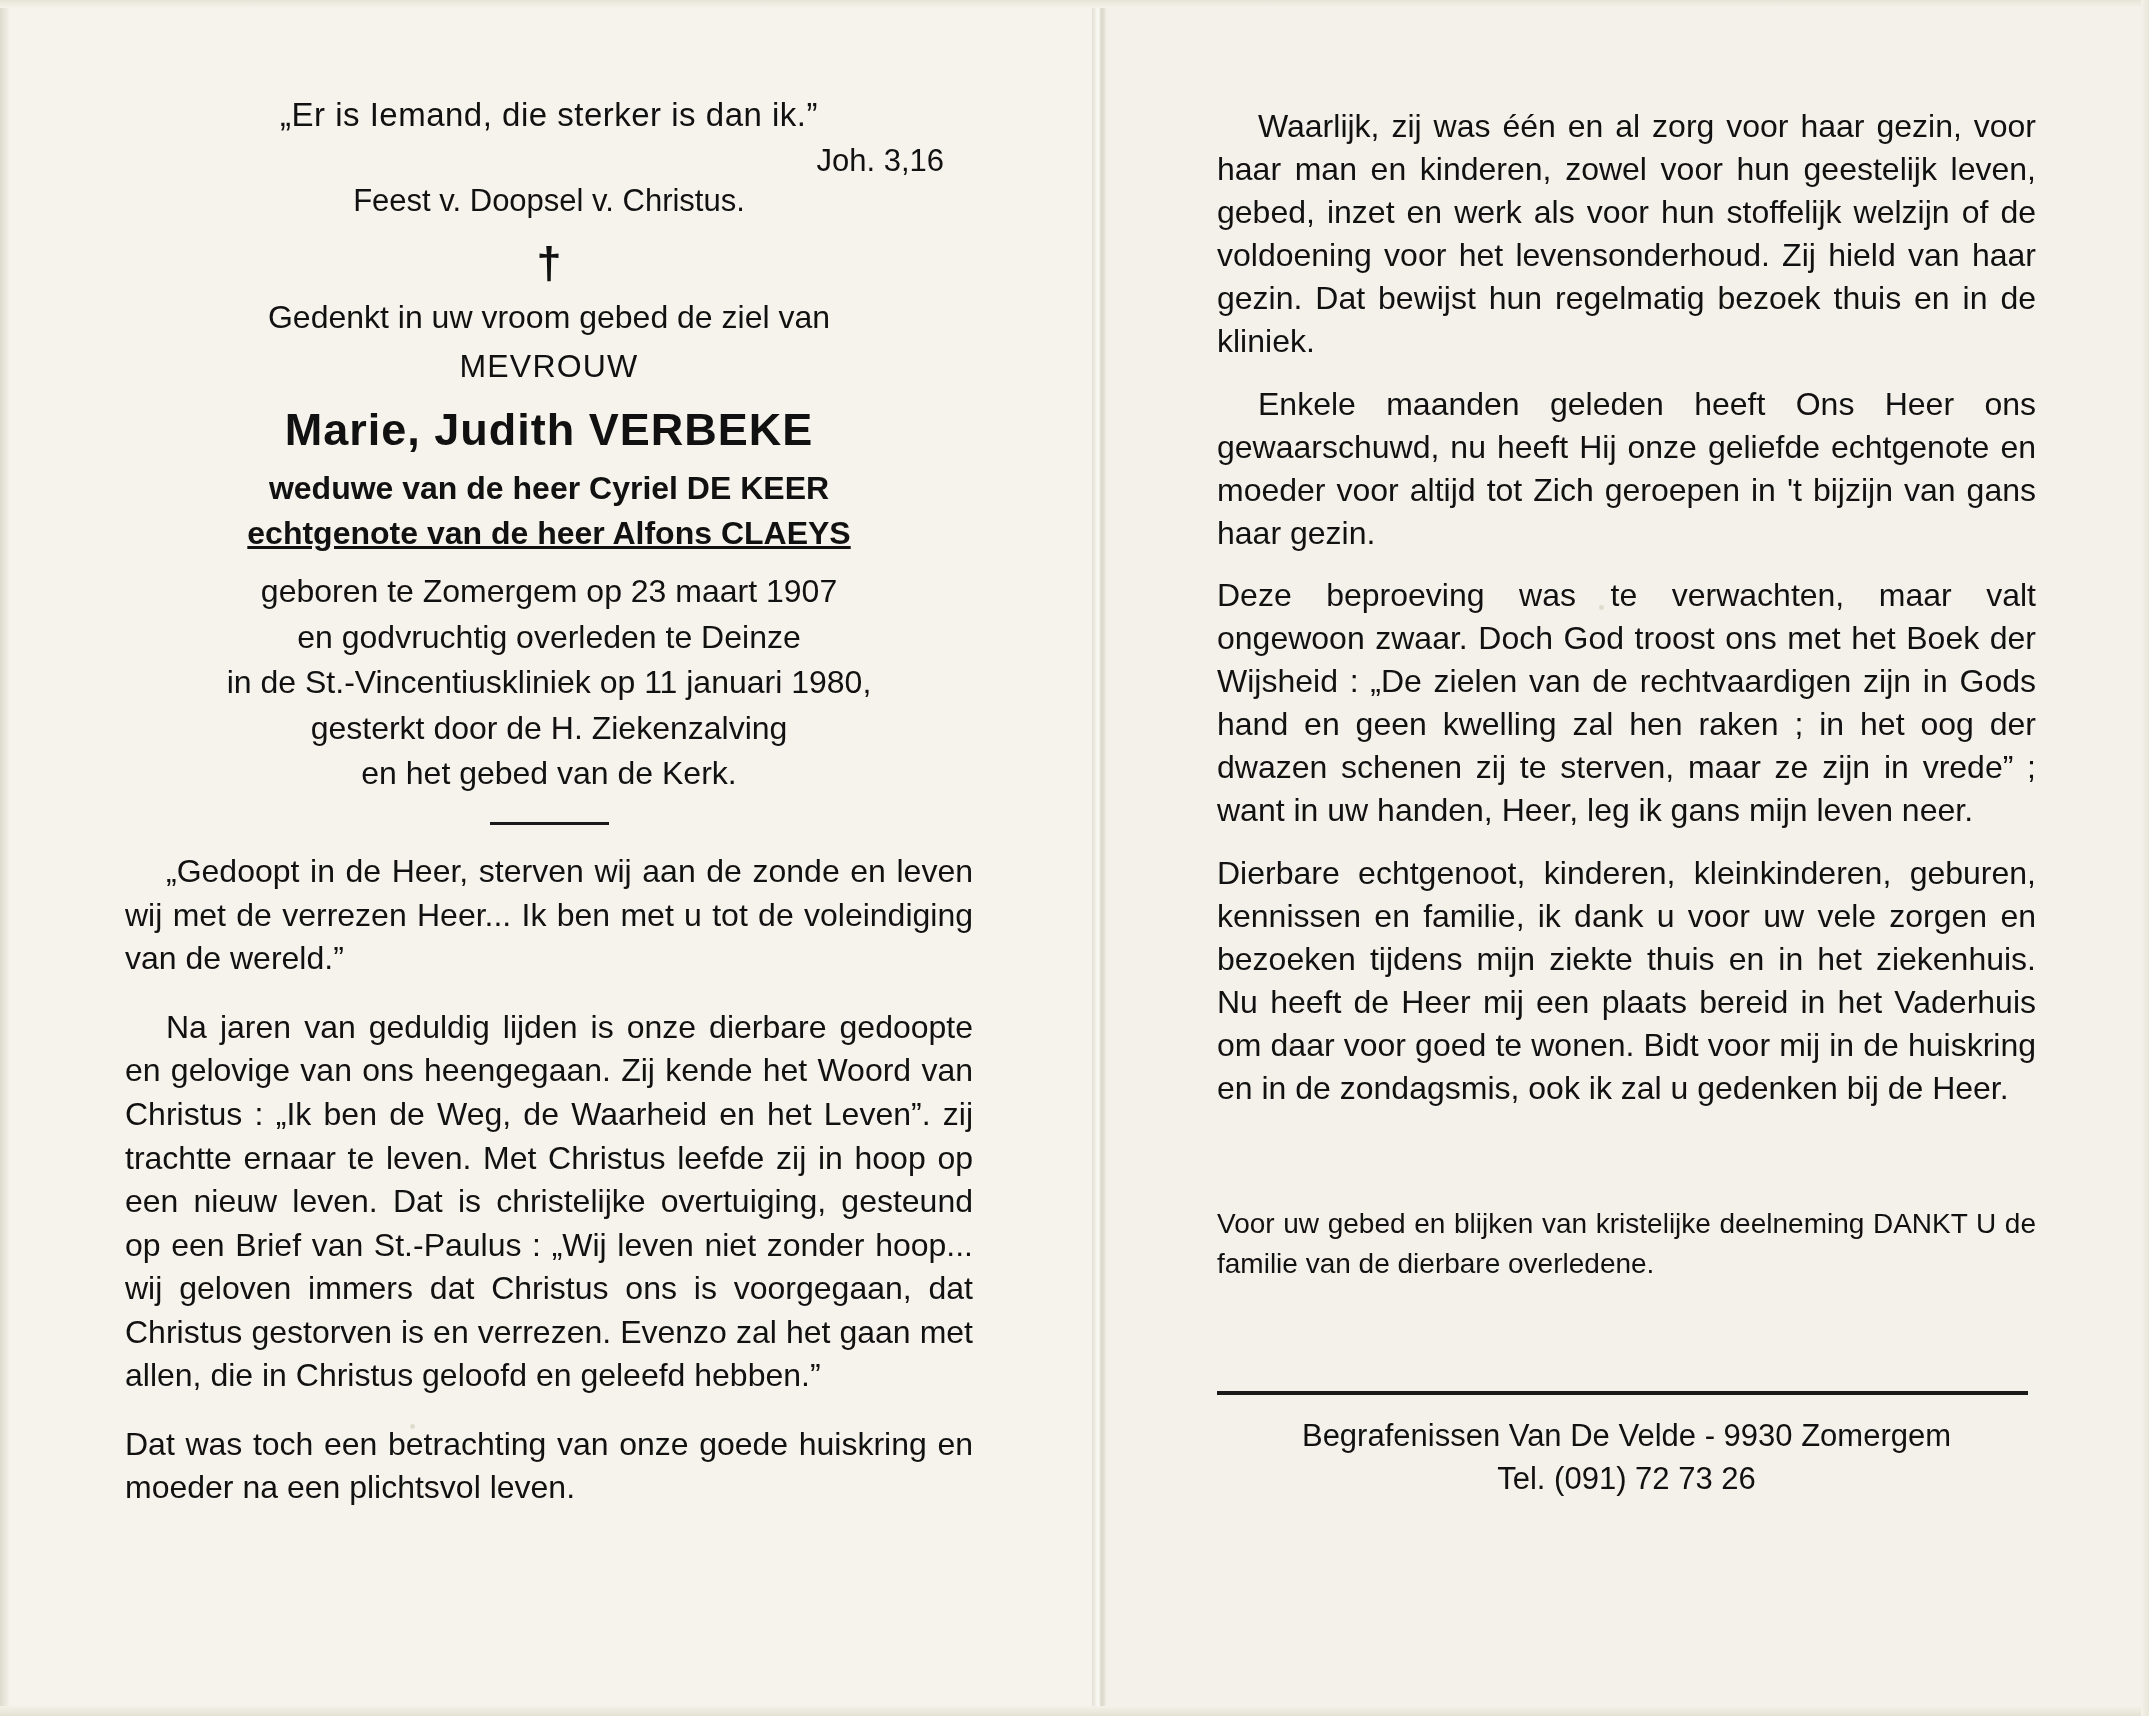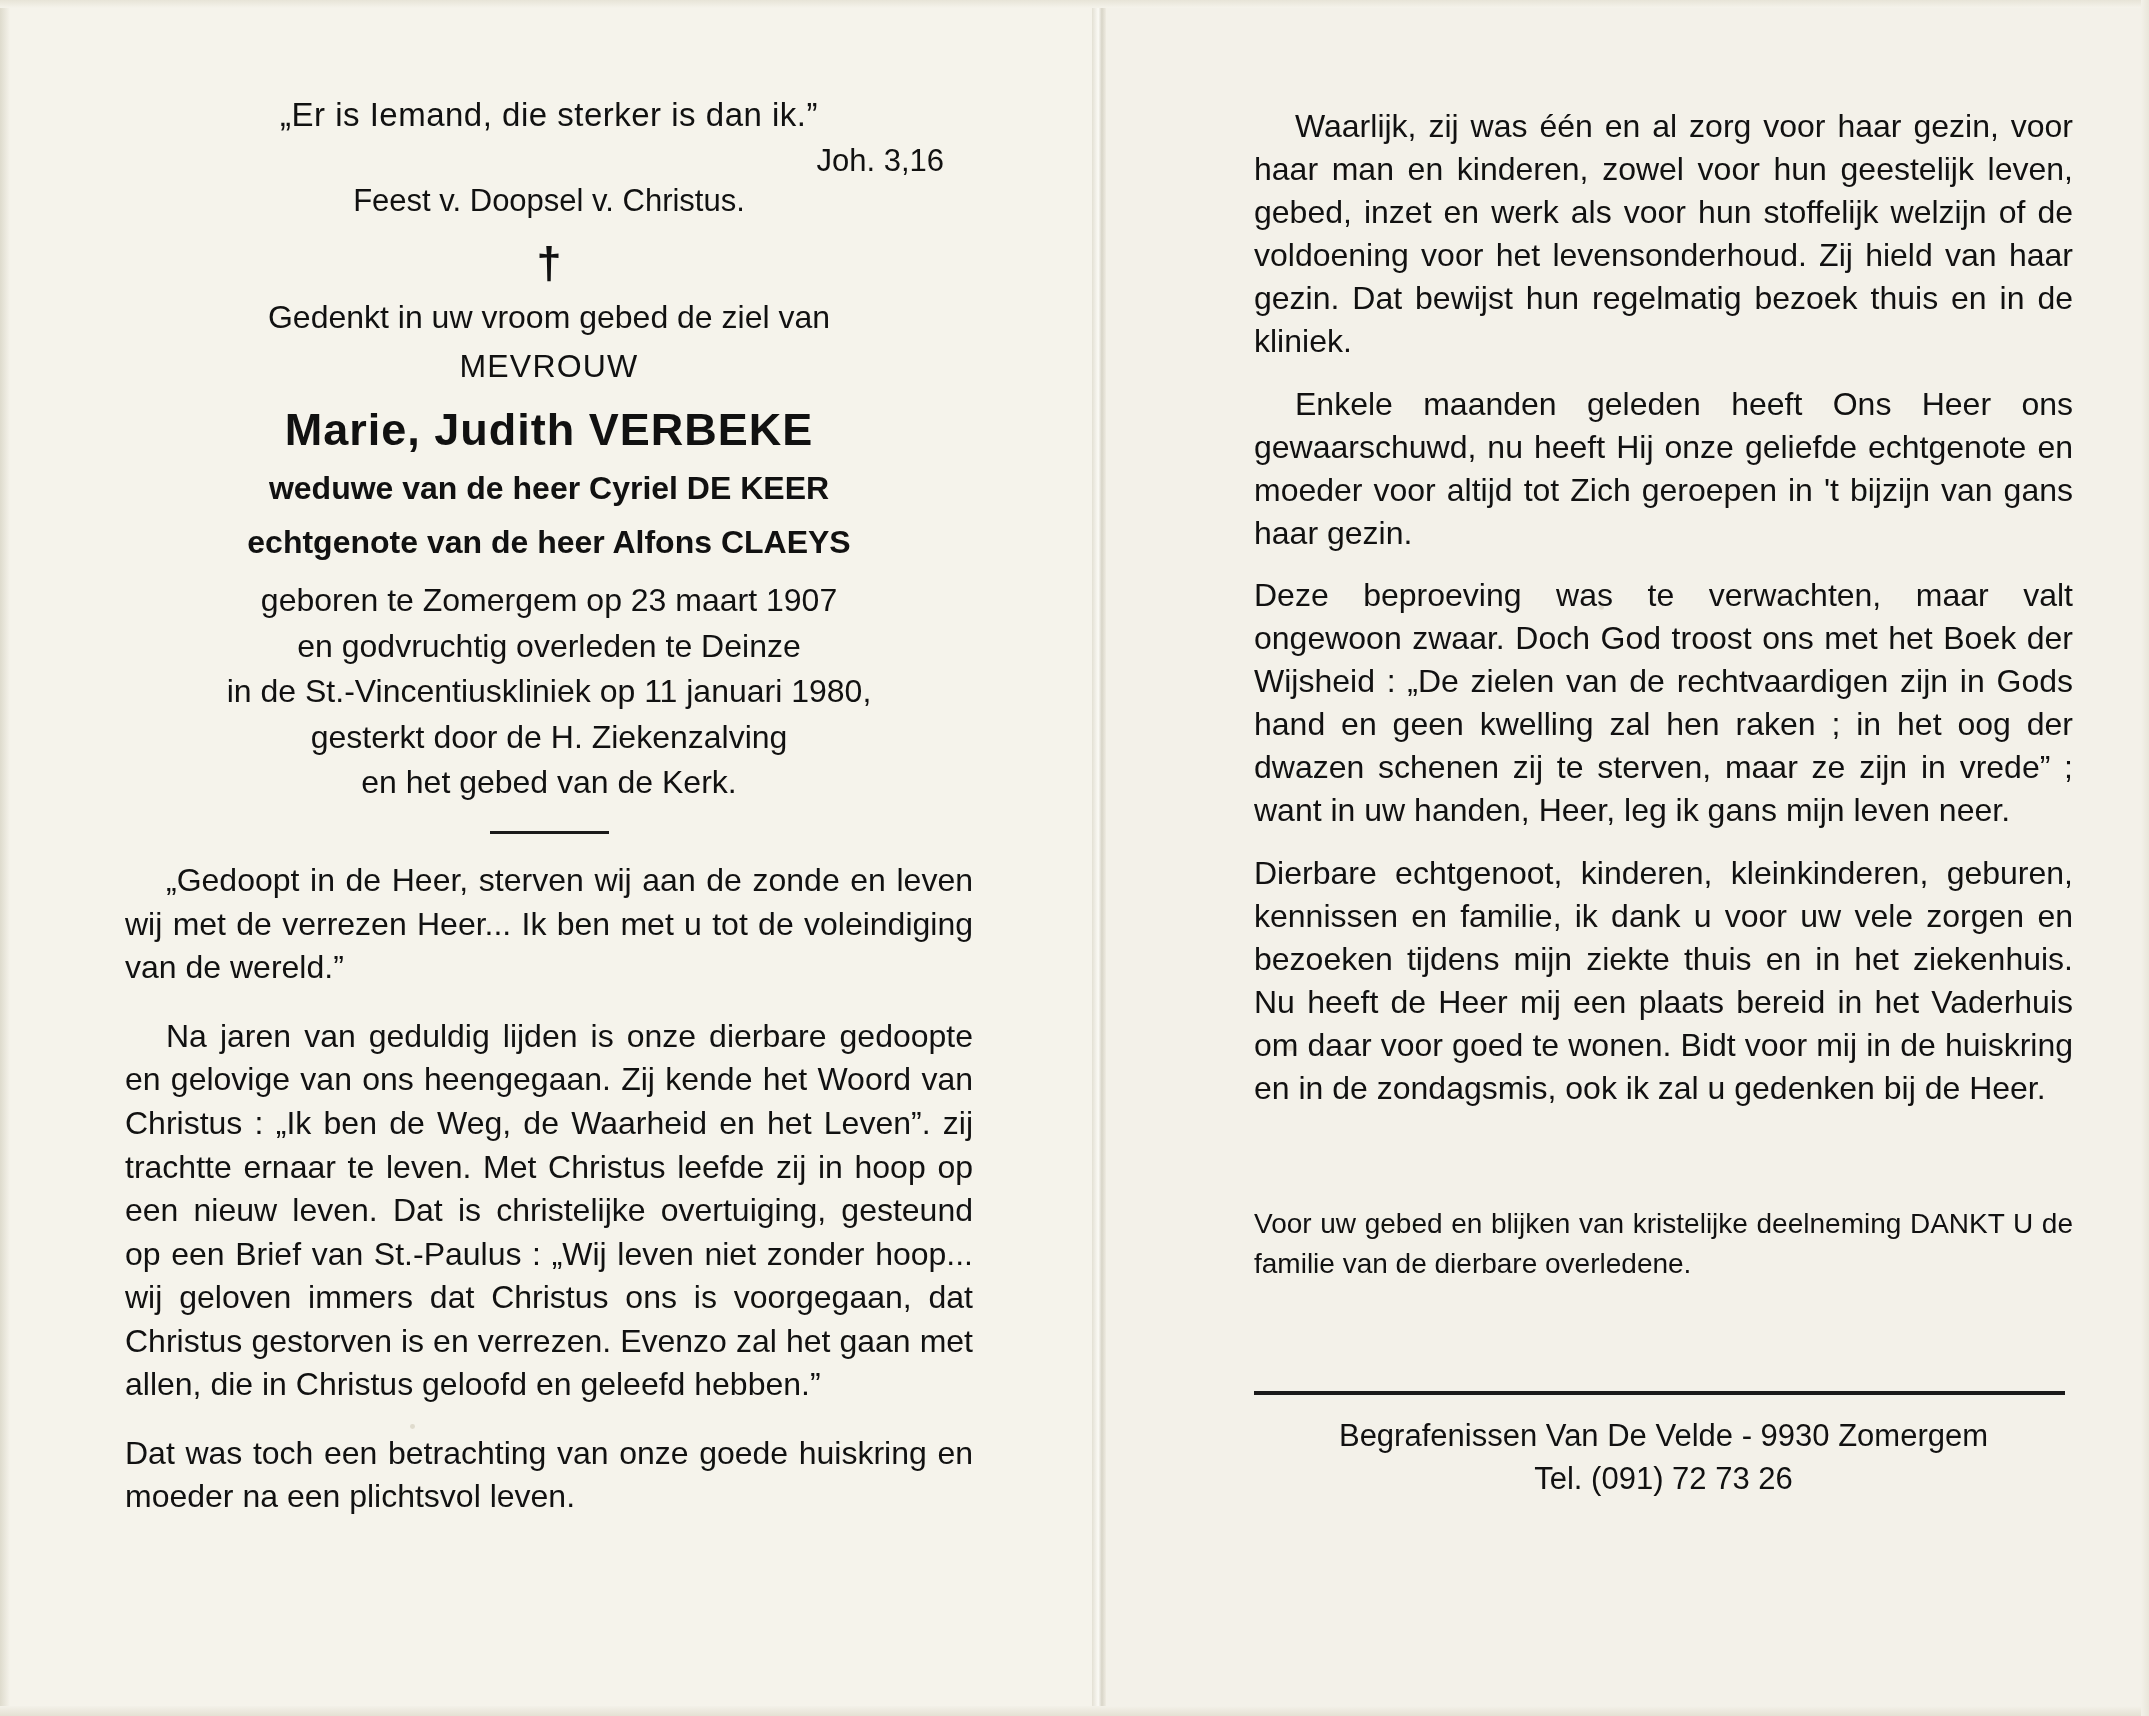--- a/index.html
+++ b/index.html
@@ -61,21 +61,21 @@
   }
 
   .col-left {
     position: absolute;
     left: 125px;
     top: 94px;
     width: 848px;
   }
   .col-right {
     position: absolute;
-    left: 1254px;
+    left: 1217px;
     top: 105px;
     width: 819px;
   }
 
   .center { text-align: center; }
 
   .quote-head {
     font-size: 33px;
     letter-spacing: 0.5px;
     line-height: 1.30;
@@ -110,21 +110,21 @@
     font-size: 45px;
     font-weight: 700;
     letter-spacing: 1px;
     margin: 19.5px 0 0 0;
   }
   .rel1, .rel2 {
     font-size: 32px;
     font-weight: 700;
     margin: 13.7px 0 0 0;
   }
-  .rel2 { margin-top: 17px; }
+  .rel2 { margin-top: 8px; text-decoration: underline; }
   .birth {
     font-size: 32px;
     line-height: 1.42;
     margin: 17.6px 0 0 0;
   }
   .rule {
     width: 119px;
     height: 3.9px;
     background: #1a1a1a;
     margin: 25px auto 0 auto;

